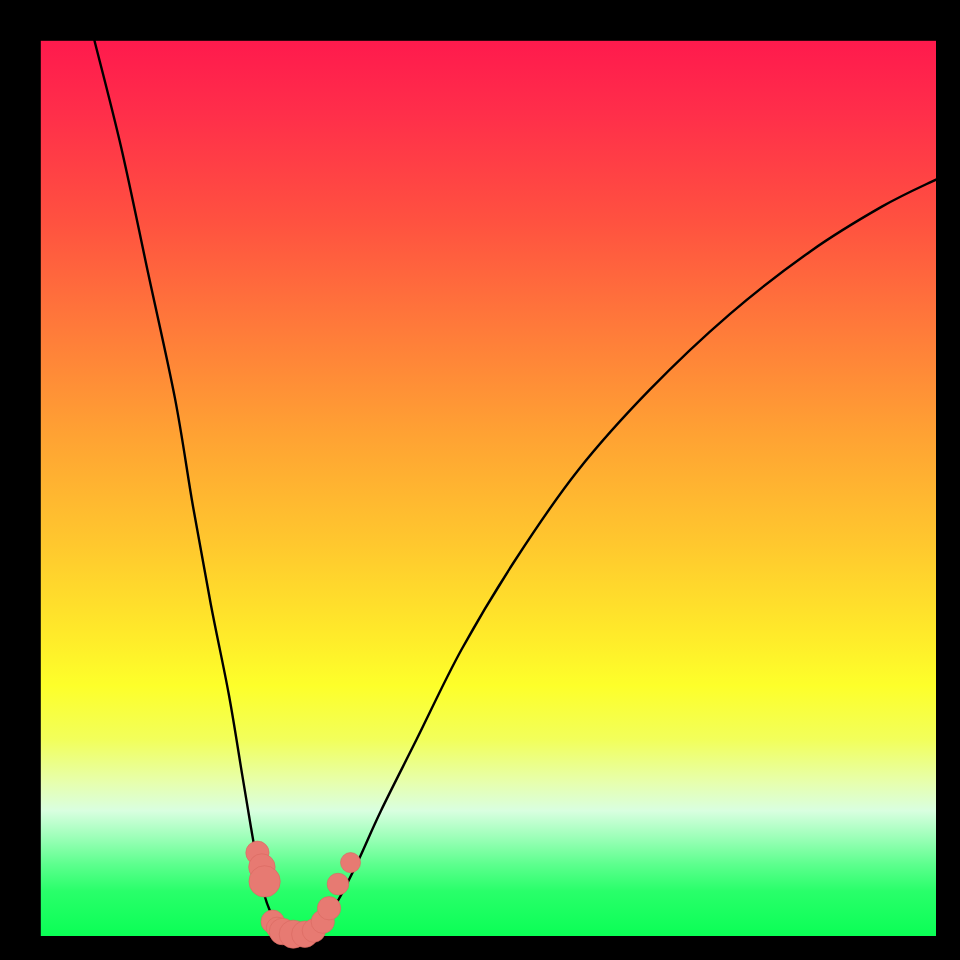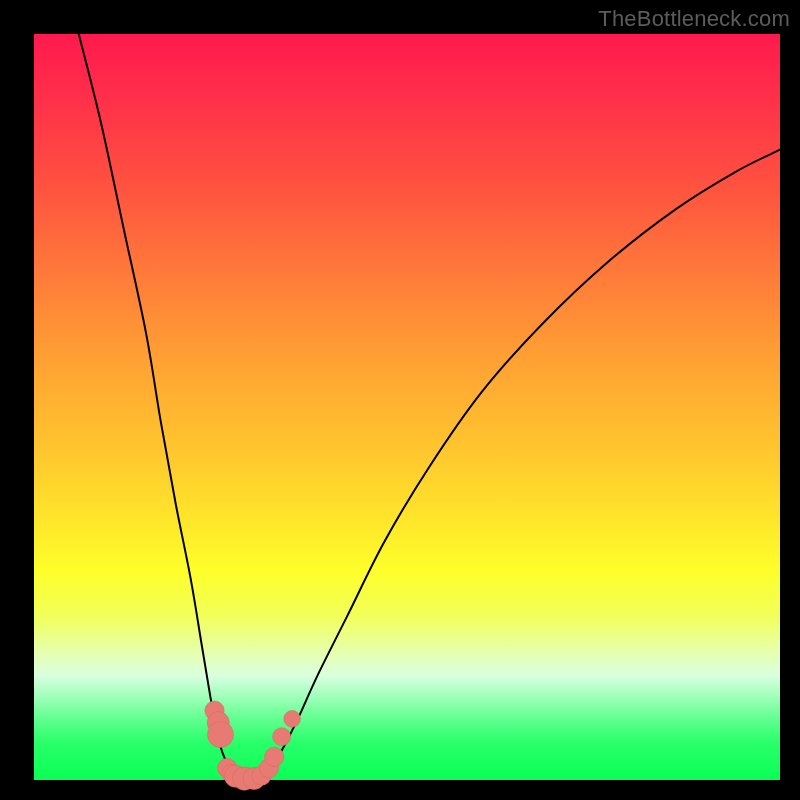--- a/index.html
+++ b/index.html
@@ -59,21 +59,20 @@
     color: #5c5c5c;
     font-size: 22px;
     font-weight: 400;
     letter-spacing: 0.2px;
   }
 </style>
 </head>
 <body>
 
 <div class="frame">
-  <div class="watermark">TheBottleneck.com</div>
   <div class="plot">
     <svg class="curve" viewBox="0 0 746 746" preserveAspectRatio="none">
       <path id="curve-path" fill="none" stroke="#000" stroke-width="2" stroke-linecap="round" stroke-linejoin="round" d="M 44.76 0.00 C 48.49 14.92, 59.68 57.19, 67.14 89.52 C 74.60 121.85, 82.06 159.15, 89.52 193.96 C 96.98 228.77, 105.68 266.07, 111.90 298.40 C 118.12 330.73, 121.85 359.32, 126.82 387.92 C 131.79 416.52, 136.77 443.87, 141.74 469.98 C 146.71 496.09, 152.31 520.96, 156.66 544.58 C 161.01 568.20, 164.74 593.07, 167.85 611.72 C 170.96 630.37, 173.07 643.43, 175.31 656.48 C 177.55 669.53, 179.41 680.72, 181.28 690.05 C 183.14 699.38, 184.88 706.59, 186.50 712.43 C 188.12 718.27, 189.48 721.51, 190.98 725.11 C 192.47 728.72, 193.96 731.58, 195.45 734.06 C 196.94 736.55, 198.31 738.42, 199.93 740.03 C 201.54 741.65, 203.28 742.89, 205.15 743.76 C 207.02 744.63, 209.00 745.01, 211.12 745.25 C 213.23 745.50, 215.72 745.50, 217.83 745.25 C 219.95 745.01, 221.56 744.63, 223.80 743.76 C 226.04 742.89, 228.77 742.15, 231.26 740.03 C 233.75 737.92, 235.61 735.68, 238.72 731.08 C 241.83 726.48, 245.56 720.51, 249.91 712.43 C 254.26 704.35, 259.24 694.40, 264.83 682.59 C 270.42 670.78, 275.40 658.34, 283.48 641.56 C 291.56 624.77, 302.13 604.26, 313.32 581.88 C 324.51 559.50, 336.94 532.15, 350.62 507.28 C 364.30 482.41, 379.22 457.55, 395.38 432.68 C 411.54 407.81, 428.95 381.70, 447.60 358.08 C 466.25 334.46, 486.14 312.70, 507.28 290.94 C 528.42 269.18, 552.04 246.80, 574.42 227.53 C 596.80 208.26, 620.42 190.23, 641.56 175.31 C 662.70 160.39, 683.83 147.96, 701.24 138.01 C 718.65 128.06, 738.54 119.36, 746.00 115.63"></path>
       <g id="markers">
           <circle cx="180.53" cy="676.62" r="9.71" fill="#e77a72" stroke="#d86860" stroke-width="0.5"></circle>
           <circle cx="184.26" cy="688.56" r="11.06" fill="#e77a72" stroke="#d86860" stroke-width="0.5"></circle>
           <circle cx="186.50" cy="700.49" r="13.07" fill="#e77a72" stroke="#d86860" stroke-width="0.5"></circle>
           <circle cx="193.21" cy="734.06" r="9.71" fill="#e77a72" stroke="#d86860" stroke-width="0.5"></circle>
           <circle cx="196.94" cy="739.29" r="9.04" fill="#e77a72" stroke="#d86860" stroke-width="0.5"></circle>
           <circle cx="201.42" cy="742.27" r="11.06" fill="#e77a72" stroke="#d86860" stroke-width="0.5"></circle>

